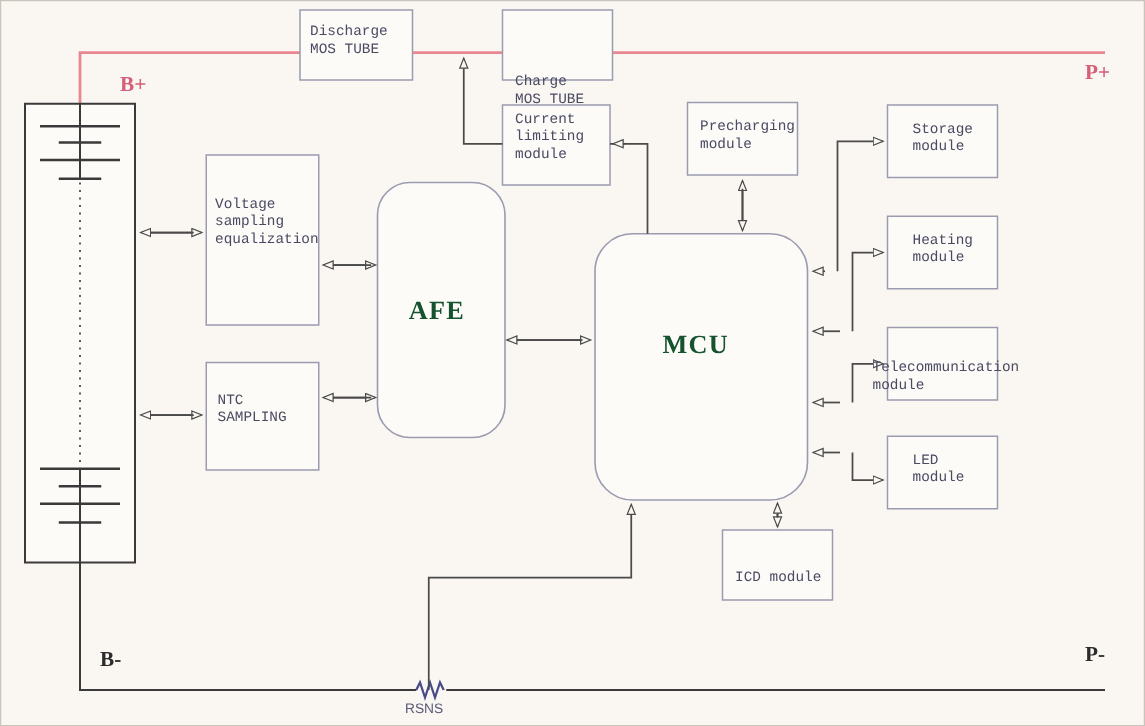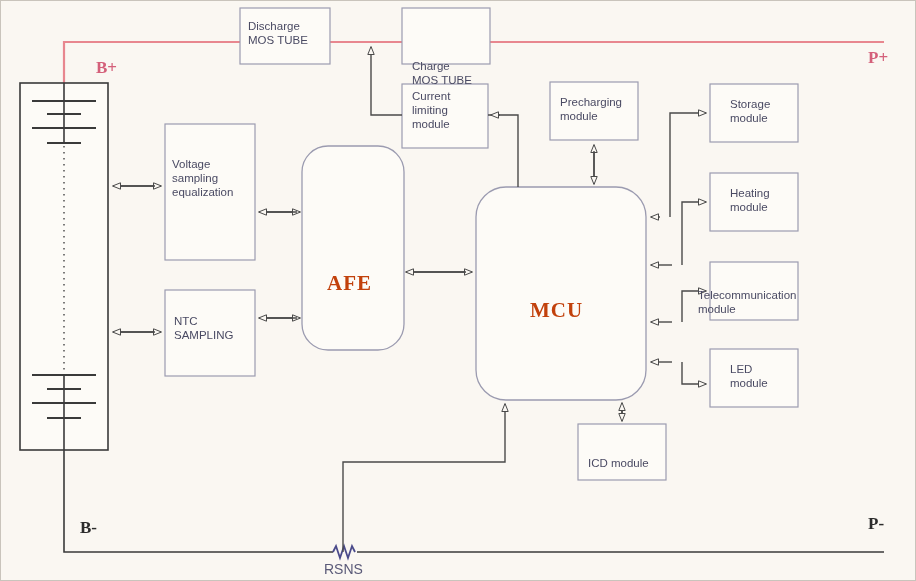--- a/index.html
+++ b/index.html
@@ -19,47 +19,46 @@
   #diagram-svg {
     position: absolute;
     left: 0;
     top: 0;
     width: 916px;
     height: 581px;
   }
   .box-label {
     position: absolute;
     color: #4a4a63;
-    font-family: Liberation Sans, sans-serif;
+    font-family: Liberation Mono, monospace;
     font-size: 11.5px;
     line-height: 14px;
     white-space: pre-line;
     pointer-events: none;
   }
   .big-label {
     position: absolute;
     font-family: "Liberation Serif", serif;
     font-weight: bold;
     font-size: 21px;
-    color: #c2410c;
+    color: #14532d;
     letter-spacing: 1px;
-    margin-top: 35px;
   }
   .term-label {
     position: absolute;
     font-family: "Liberation Serif", serif;
     font-weight: bold;
     font-size: 17px;
   }
   .term-pos { color: #d4607a; }
   .term-neg { color: #2c2c2c; }
   .rsns-label {
     position: absolute;
     font-family: "Liberation Sans", sans-serif;
-    font-size: 14px;
+    font-size: 11px;
     color: #5a5a78;
   }
 </style>
 </head>
 <body>
 
 <div id="root">
 
   <svg id="diagram-svg" viewBox="0 0 916 581" xmlns="http://www.w3.org/2000/svg">
     <defs>

